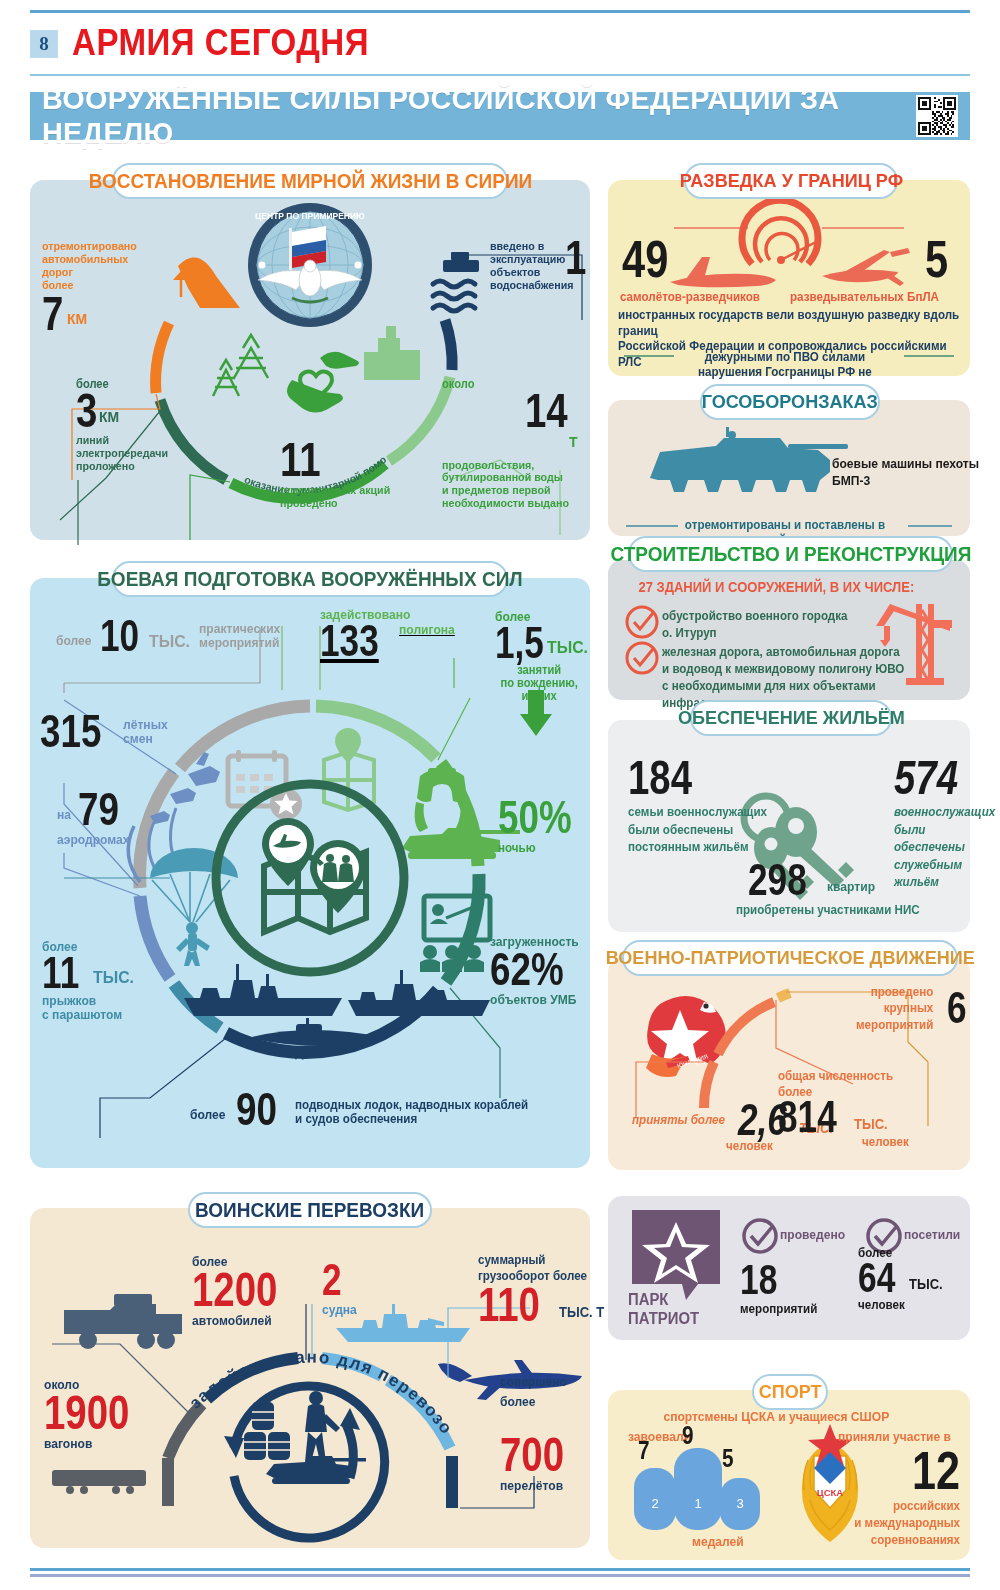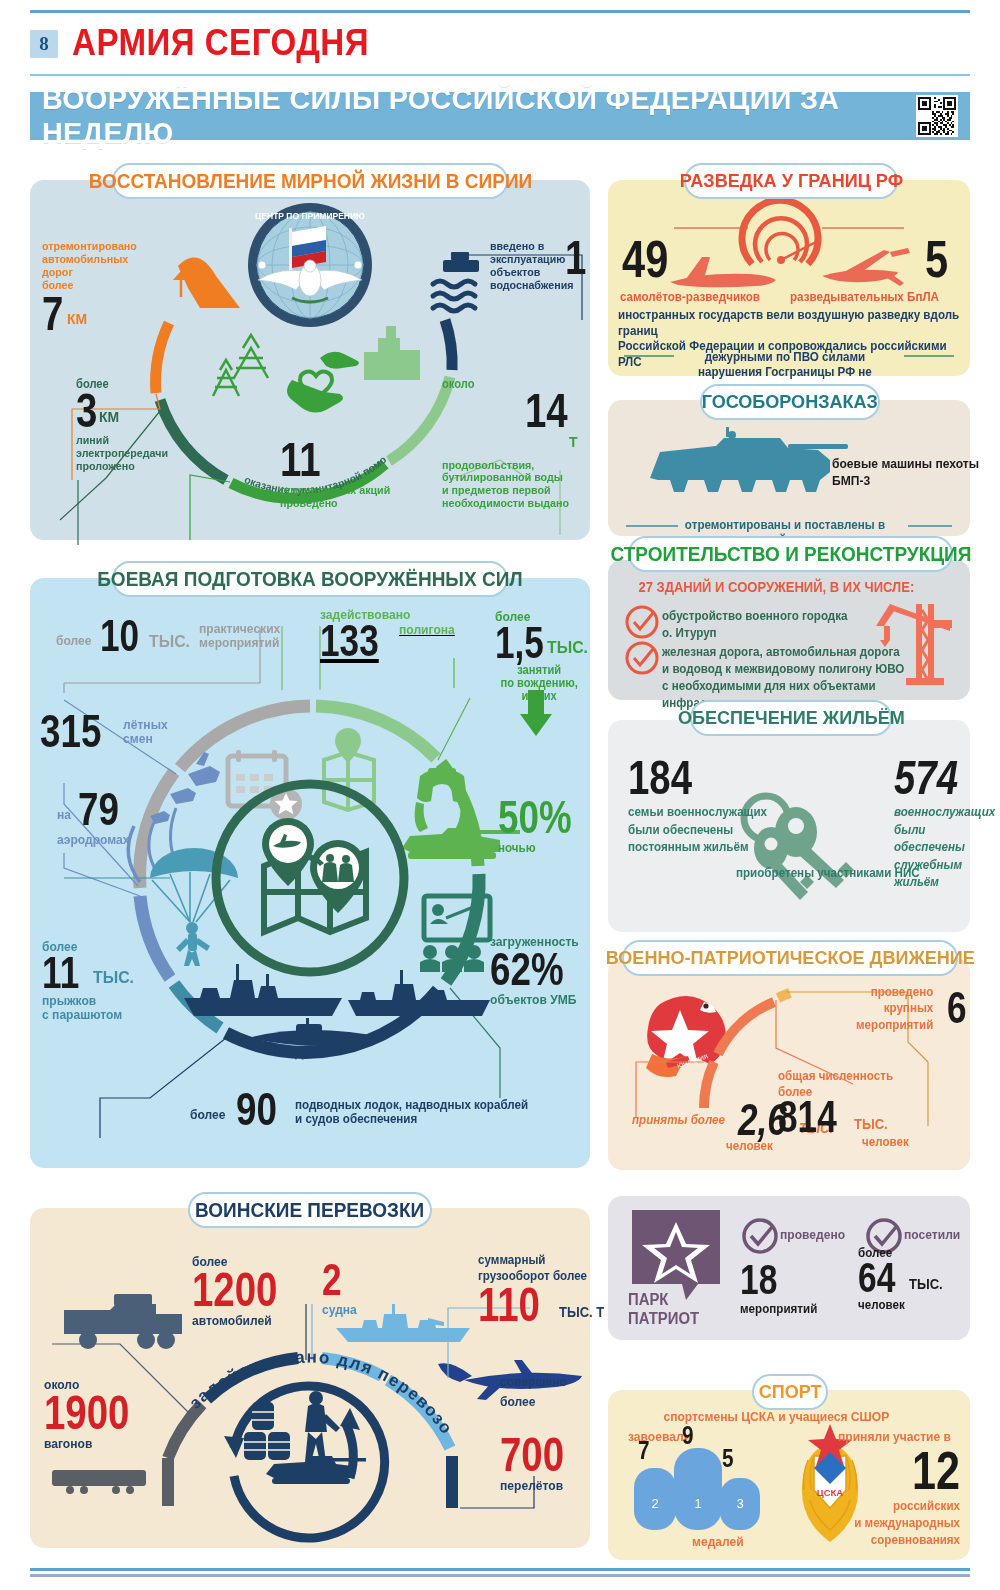--- a/index.html
+++ b/index.html
@@ -672,20 +672,24 @@
 были обеспечены
 постоянным жильём</div>
 </div>
 <div class="cap" style="left:894px; top:758px;font-style:italic;">
   <div class="num" style="font-size:48px;">574</div>
   <div class="lbl" style="color:#2e7d6b; font-size:12.5px; white-space:pre-line; margin-top:6px; line-height:1.4;">военнослужащих
 были обеспечены
 служебным жильём</div>
 </div>
 <div class="cap" style="left:748px; top:862px;">
+  <div style="display:flex; align-items:flex-end; gap:6px;">
+    <span class="num" style="font-size:44px;">298</span>
+    <span class="lbl" style="color:#2e7d6b; font-size:13px; margin-bottom:4px;">квартир</span>
+  </div>
   <div class="lbl" style="color:#2e7d6b; font-size:12.5px; margin-top:4px; margin-left:-12px;">приобретены участниками НИС</div>
 </div>
 
 <div class="panel" style="left:608px; top:958px; width:362px; height:212px; background:#f7ead8;">
 </div>
 <div class="pill" style="left:622px; top:940px; width:336px;">
   <span style="color:#d79a3a; font-size:19px;">ВОЕННО-ПАТРИОТИЧЕСКОЕ ДВИЖЕНИЕ</span>
 </div>
 <svg style="position:absolute; left:608px; top:958px;" width="362" height="212">
 

